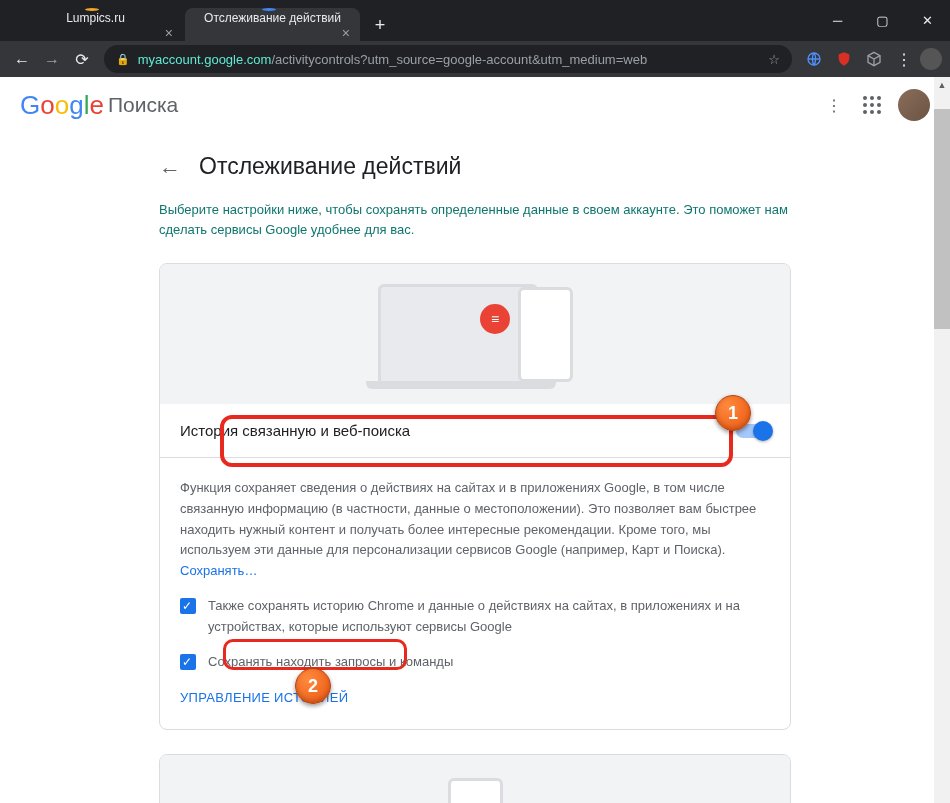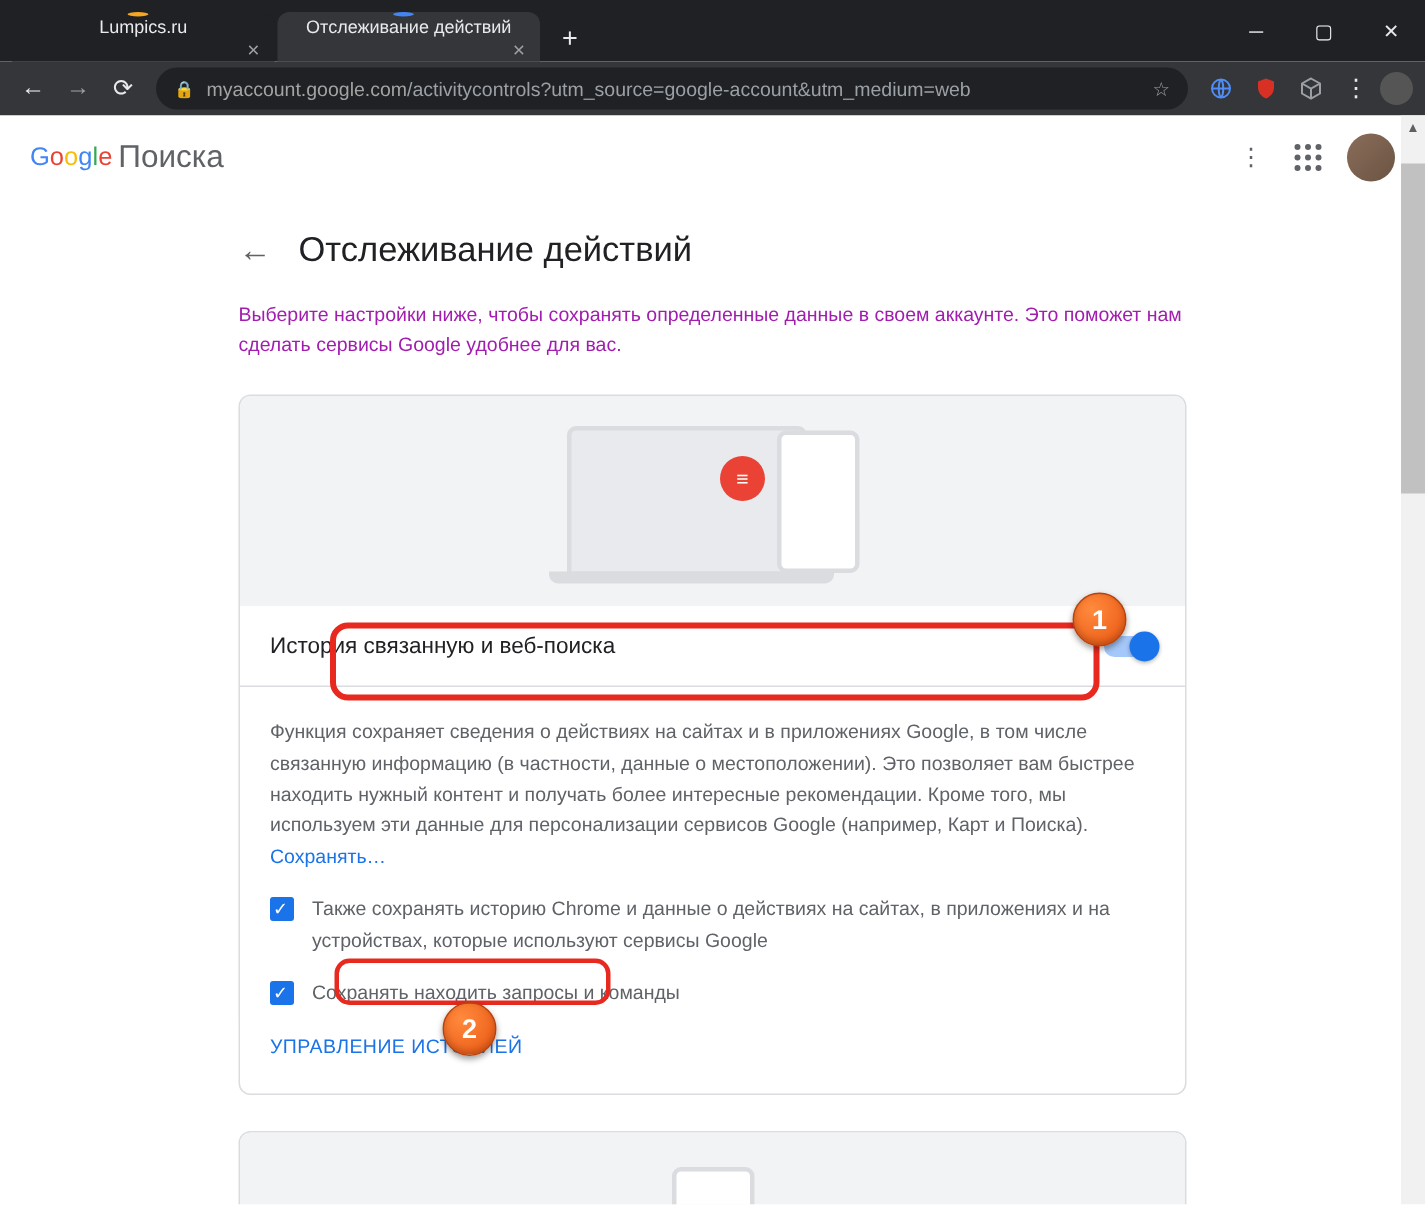--- a/index.html
+++ b/index.html
@@ -14,39 +14,39 @@
 .tab-new { width: 28px; height: 28px; display: flex; align-items: center; justify-content: center; color: #e8eaed; font-size: 18px; margin-left: 4px; margin-bottom: 2px; }
 .window-controls { margin-left: auto; display: flex; align-items: center; height: 100%; }
 .window-btn { width: 45px; height: 30px; display: flex; align-items: center; justify-content: center; color: #e8eaed; font-size: 13px; }
 
 .addressbar { height: 36px; background: #35363a; display: flex; align-items: center; padding: 0 8px; gap: 2px; }
 .nav-btn { width: 28px; height: 28px; display: flex; align-items: center; justify-content: center; color: #9aa0a6; border-radius: 50%; }
 .nav-btn.active { color: #e8eaed; }
 .url-field { flex: 1; height: 28px; background: #202124; border-radius: 14px; display: flex; align-items: center; padding: 0 12px; color: #9aa0a6; font-size: 13px; margin: 0 6px; }
 .url-lock { margin-right: 8px; font-size: 11px; }
 .url-text { flex: 1; white-space: nowrap; overflow: hidden; }
-.url-highlight { color: #a3a3a3; }
+.url-highlight { color: #5eead4; }
 .url-star { margin-left: 8px; color: #9aa0a6; }
 .ext-icon { width: 28px; height: 28px; display: flex; align-items: center; justify-content: center; color: #9aa0a6; }
 .ext-icon svg { width: 16px; height: 16px; }
 .avatar-small { width: 22px; height: 22px; border-radius: 50%; background: #555; }
 
 .content { position: relative; height: calc(100% - 77px); overflow: hidden; background: #fff; }
 .gbar { height: 56px; display: flex; align-items: center; padding: 0 20px; border-bottom: 0; }
 .glogo { display: flex; align-items: center; gap: 4px; }
 .glogo-txt { font-size: 21px; color: #5f6368; font-weight: 400; }
 .gbar-right { margin-left: auto; display: flex; align-items: center; gap: 14px; }
 .gbar-icon { width: 24px; height: 24px; display: flex; align-items: center; justify-content: center; color: #5f6368; }
 .avatar-big { width: 32px; height: 32px; border-radius: 50%; background: linear-gradient(135deg,#8a6d5a,#6b5443); }
 
 .page { max-width: 680px; margin: 0 auto; padding: 0 24px; }
 .page-header { display: flex; align-items: center; gap: 18px; padding: 20px 0 10px; }
 .back-arrow { font-size: 22px; color: #5f6368; }
 .page-title { font-size: 23px; color: #202124; font-weight: 400; }
-.page-desc { font-size: 13px; color: #a21caf; line-height: 1.5; margin: 10px 0 24px; }
+.page-desc { font-size: 13px; color: #0f766e; line-height: 1.5; margin: 10px 0 24px; }
 
 .card { border: 1px solid #dadce0; border-radius: 8px; margin-bottom: 24px; overflow: hidden; position: relative; }
 .card-illus { height: 140px; background: #f1f3f4; display: flex; align-items: center; justify-content: center; position: relative; }
 .card-toggle-row { padding: 18px 20px; display: flex; align-items: center; border-bottom: 1px solid #dadce0; }
 .card-toggle-label { font-size: 15px; color: #202124; }
 .toggle { margin-left: auto; width: 34px; height: 14px; background: #a5c8fa; border-radius: 7px; position: relative; }
 .toggle::after { content: ''; position: absolute; right: -3px; top: -3px; width: 20px; height: 20px; background: #1a73e8; border-radius: 50%; box-shadow: 0 1px 3px rgba(0,0,0,.3); }
 .card-body { padding: 20px; font-size: 13px; color: #5f6368; line-height: 1.6; }
 .card-link { color: #1a73e8; }
 .check-row { display: flex; gap: 12px; margin-top: 14px; align-items: flex-start; }
@@ -63,21 +63,21 @@
 
 .scrollbar { position: absolute; right: 0; top: 77px; width: 16px; height: calc(100% - 77px); background: #f1f1f1; }
 .scrollbar-thumb { width: 100%; height: 220px; background: #c1c1c1; border-radius: 0; margin-top: 16px; }
 .scrollbar-arrow { width: 16px; height: 16px; display: flex; align-items: center; justify-content: center; font-size: 9px; color: #606060; }
 
 .illus-laptop { width: 160px; height: 100px; background: #e8eaed; border-radius: 6px 6px 0 0; border: 3px solid #dadce0; position: relative; }
 .illus-laptop::after { content:''; position: absolute; bottom: -8px; left: -15px; width: 190px; height: 8px; background: #dadce0; border-radius: 0 0 6px 6px; }
 .illus-phone { width: 55px; height: 95px; background: #fff; border: 3px solid #dadce0; border-radius: 6px; margin-left: -20px; z-index: 2; position: relative; }
 .illus-search { position: absolute; left: 280px; top: 40px; width: 30px; height: 30px; background: #1a73e8; border-radius: 50%; display: flex; align-items: center; justify-content: center; color: #fff; }
 .illus-doc { position: absolute; right: 280px; top: 40px; width: 30px; height: 30px; background: #ea4335; border-radius: 50%; display: flex; align-items: center; justify-content: center; color: #fff; font-size: 14px; }
-.gglyph { font-family: 'Product Sans', Arial, sans-serif; font-weight: 500; font-size: 17px; }
+.gglyph { font-family: 'Product Sans', Arial, sans-serif; font-weight: 500; font-size: 26px; }
 </style>
 </head>
 <body>
 
 <div class="titlebar">
   <div class="tab inactive">
     <span class="tab-favicon" style="background:#f5a623"></span>
     <span>Lumpics.ru</span>
     <span class="tab-close">×</span>
   </div>

